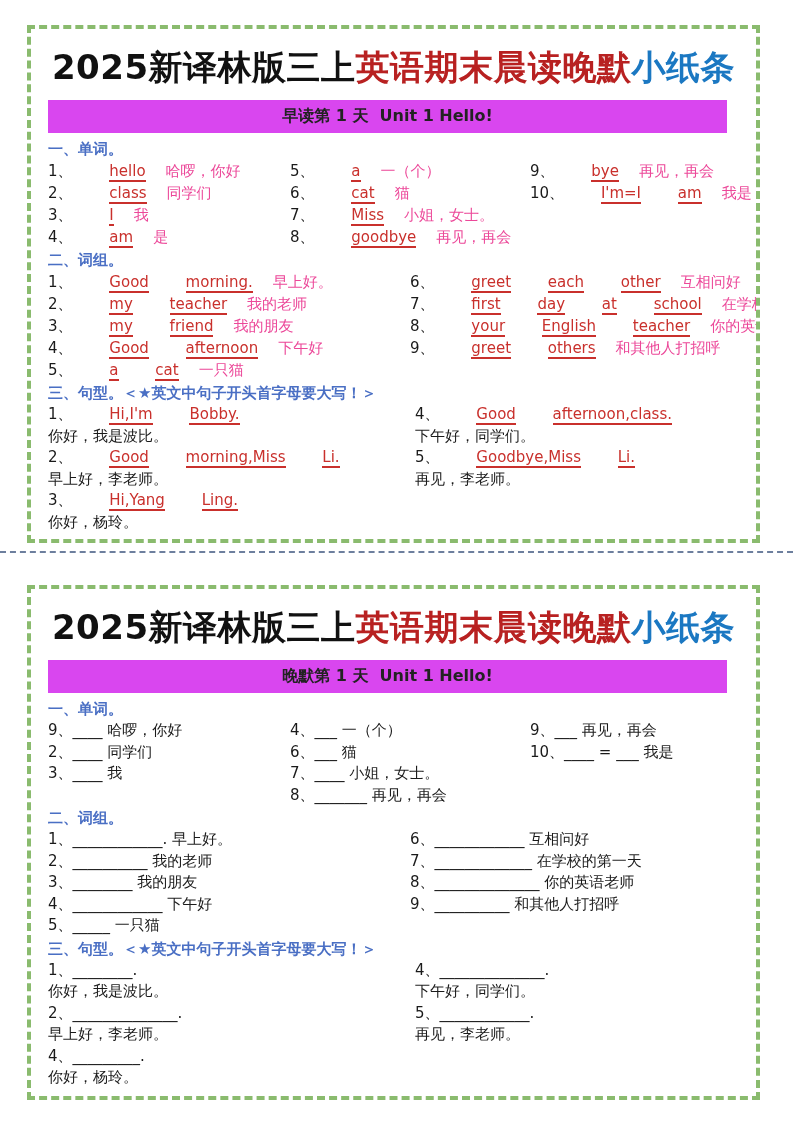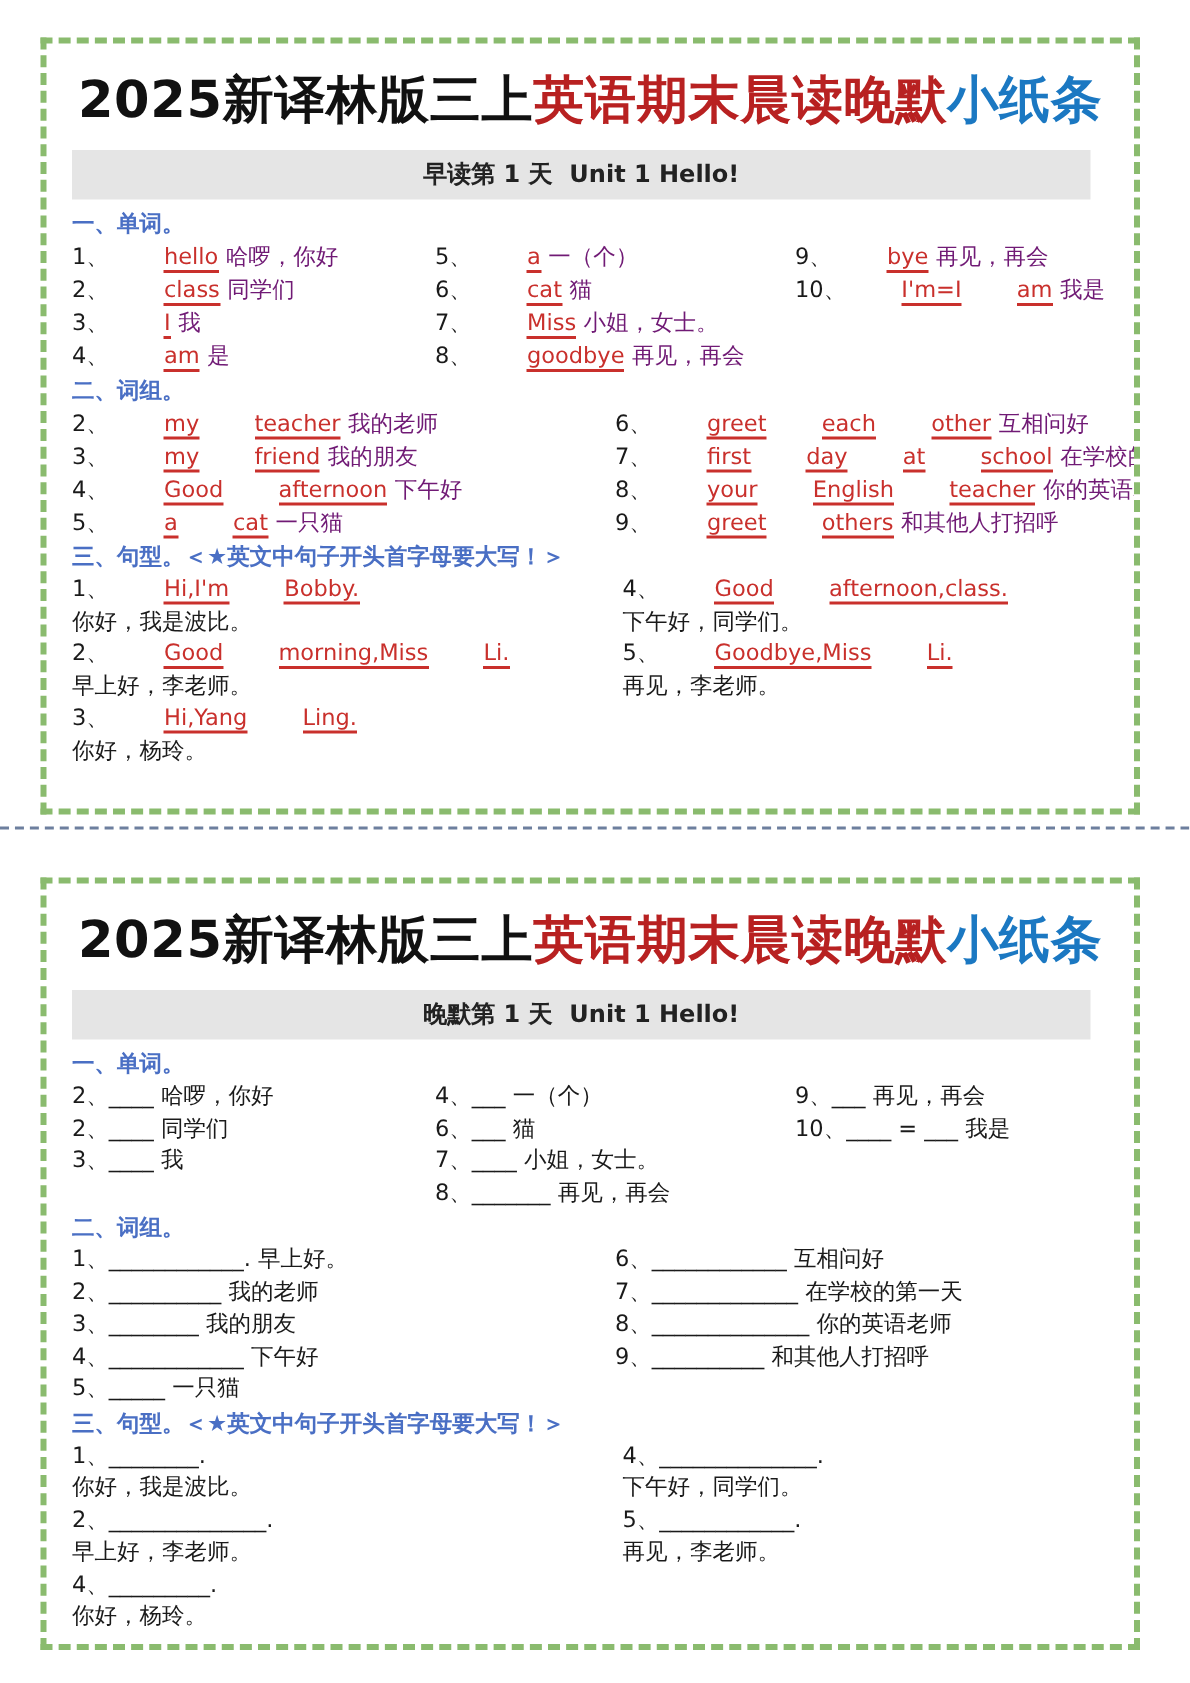--- a/index.html
+++ b/index.html
@@ -13,39 +13,39 @@
 
   .cut-line{position:absolute;top:551px;left:0;width:793px;height:0;
             border-top:2px dashed #6d7f9e;}
 
   .title{text-align:center;font-weight:bold;font-size:34px;line-height:40px;
          margin:8px 0 13px 0;letter-spacing:0.5px;white-space:nowrap;}
   .t-black{color:#111111;}
   .t-red{color:#b82121;}
   .t-blue{color:#1b78c2;}
 
-  .banner{background:#e5e5e5;text-align:center;font-weight:bold;font-size:16px;
+  .banner{background:#d946ef;text-align:center;font-weight:bold;font-size:16px;
           color:#222222;padding:6px 0;margin:0 12px 6px 0;white-space:pre-wrap;}
 
   .sec-h{color:#4a6fc4;font-weight:bold;font-size:15px;line-height:20px;margin:2px 0 1px 0;}
 
   .cols{display:flex;align-items:flex-start;}
   .w-c1{width:242px;flex:none;}
   .w-c2{width:240px;flex:none;}
   .w-c3{flex:1;}
   .p-c1{width:362px;flex:none;}
   .p-c2{flex:1;}
   .s-c1{width:367px;flex:none;}
   .s-c2{flex:1;}
 
   .row{font-size:15px;line-height:22px;white-space:nowrap;}
   .num{color:#1a1a1a;}
   .en{color:#c9302c;}
   .en .tok{border-bottom:2px solid #c9302c;padding-bottom:0px;margin-left:32px;}
-  .zh{color:#701a75;margin-left:5px;}
+  .zh{color:#ec4899;margin-left:20px;}
 
   .sent .row{line-height:21.5px;}
   .sent-item{margin:0;}
 
   .blank-row{font-size:15px;line-height:21.5px;color:#1a1a1a;white-space:pre-wrap;}
 </style>
 </head>
 <body>
 
 <div class="page">
@@ -73,20 +73,21 @@
       </div>
       <div class="w-c3">
         <div class="row"><span class="num">9、</span> <span class="en"><span class="tok">bye</span></span><span class="zh">再见，再会</span></div>
         <div class="row"><span class="num">10、</span> <span class="en"><span class="tok">I'm=I</span> <span class="tok">am</span></span><span class="zh">我是</span></div>
       </div>
     </div>
 
     <div class="sec-h">二、词组。</div>
     <div class="cols">
       <div class="p-c1">
+        <div class="row"><span class="num">1、</span> <span class="en"><span class="tok">Good</span> <span class="tok">morning.</span></span><span class="zh">早上好。</span></div>
         <div class="row"><span class="num">2、</span> <span class="en"><span class="tok">my</span> <span class="tok">teacher</span></span><span class="zh">我的老师</span></div>
         <div class="row"><span class="num">3、</span> <span class="en"><span class="tok">my</span> <span class="tok">friend</span></span><span class="zh">我的朋友</span></div>
         <div class="row"><span class="num">4、</span> <span class="en"><span class="tok">Good</span> <span class="tok">afternoon</span></span><span class="zh">下午好</span></div>
         <div class="row"><span class="num">5、</span> <span class="en"><span class="tok">a</span> <span class="tok">cat</span></span><span class="zh">一只猫</span></div>
       </div>
       <div class="p-c2">
         <div class="row"><span class="num">6、</span> <span class="en"><span class="tok">greet</span> <span class="tok">each</span> <span class="tok">other</span></span><span class="zh">互相问好</span></div>
         <div class="row"><span class="num">7、</span> <span class="en"><span class="tok">first</span> <span class="tok">day</span> <span class="tok">at</span> <span class="tok">school</span></span><span class="zh">在学校的第一天</span></div>
         <div class="row"><span class="num">8、</span> <span class="en"><span class="tok">your</span> <span class="tok">English</span> <span class="tok">teacher</span></span><span class="zh">你的英语老师</span></div>
         <div class="row"><span class="num">9、</span> <span class="en"><span class="tok">greet</span> <span class="tok">others</span></span><span class="zh">和其他人打招呼</span></div>
@@ -127,21 +128,21 @@
   <section class="card card-2">
     <h1 class="title">
       <span class="t-black">2025新译林版三上</span><span class="t-red">英语期末晨读晚默</span><span class="t-blue">小纸条</span>
     </h1>
 
     <div class="banner">晚默第 1 天  Unit 1 Hello!</div>
 
     <div class="sec-h">一、单词。</div>
     <div class="cols">
       <div class="w-c1">
-        <div class="blank-row">2、____ 哈啰，你好</div>
+        <div class="blank-row">9、____ 哈啰，你好</div>
         <div class="blank-row">2、____ 同学们</div>
         <div class="blank-row">3、____ 我</div>
       </div>
       <div class="w-c2">
         <div class="blank-row">4、___ 一（个）</div>
         <div class="blank-row">6、___ 猫</div>
         <div class="blank-row">7、____ 小姐，女士。</div>
         <div class="blank-row">8、_______ 再见，再会</div>
       </div>
       <div class="w-c3">

